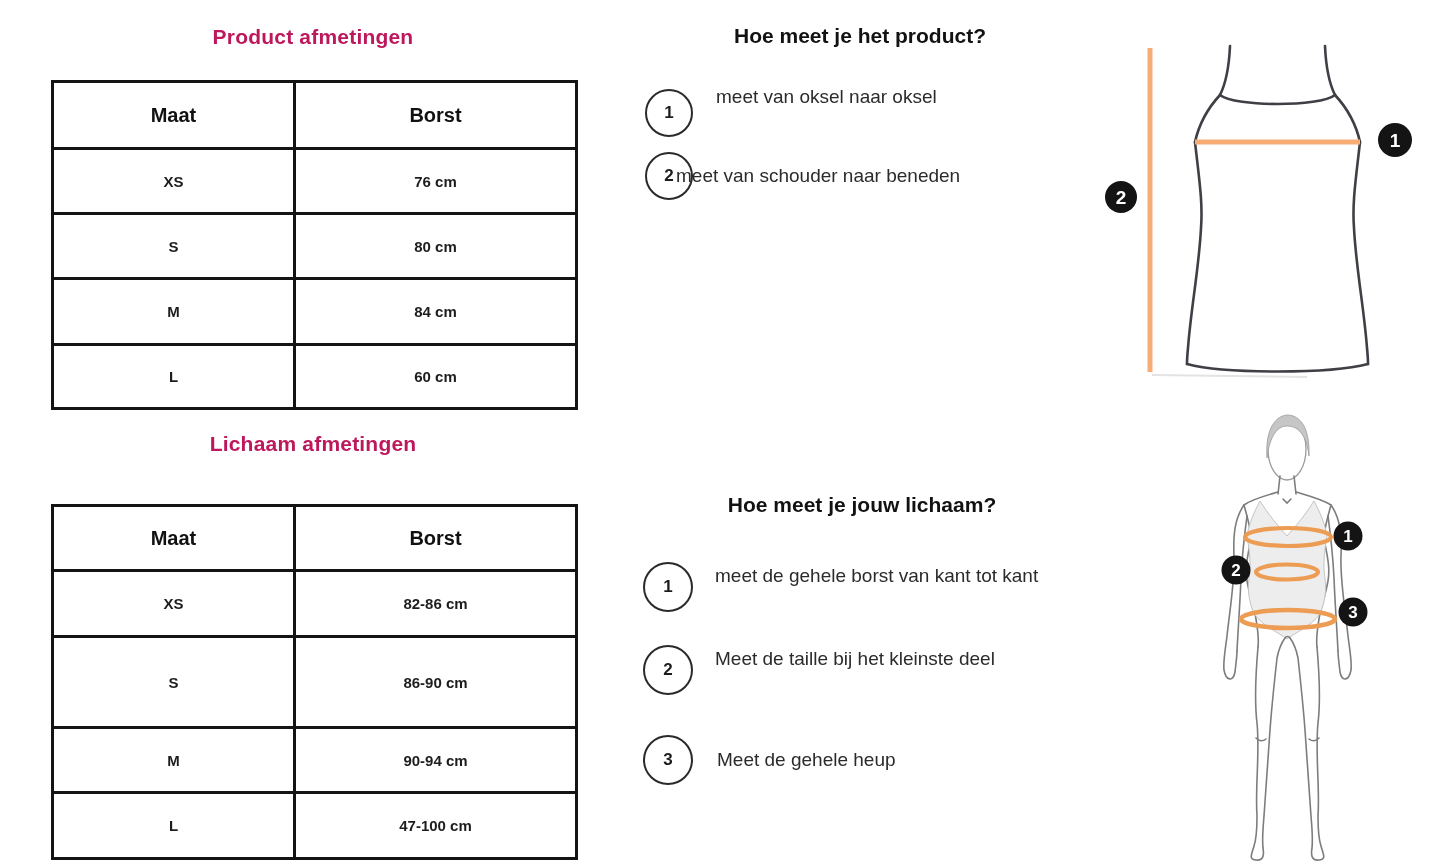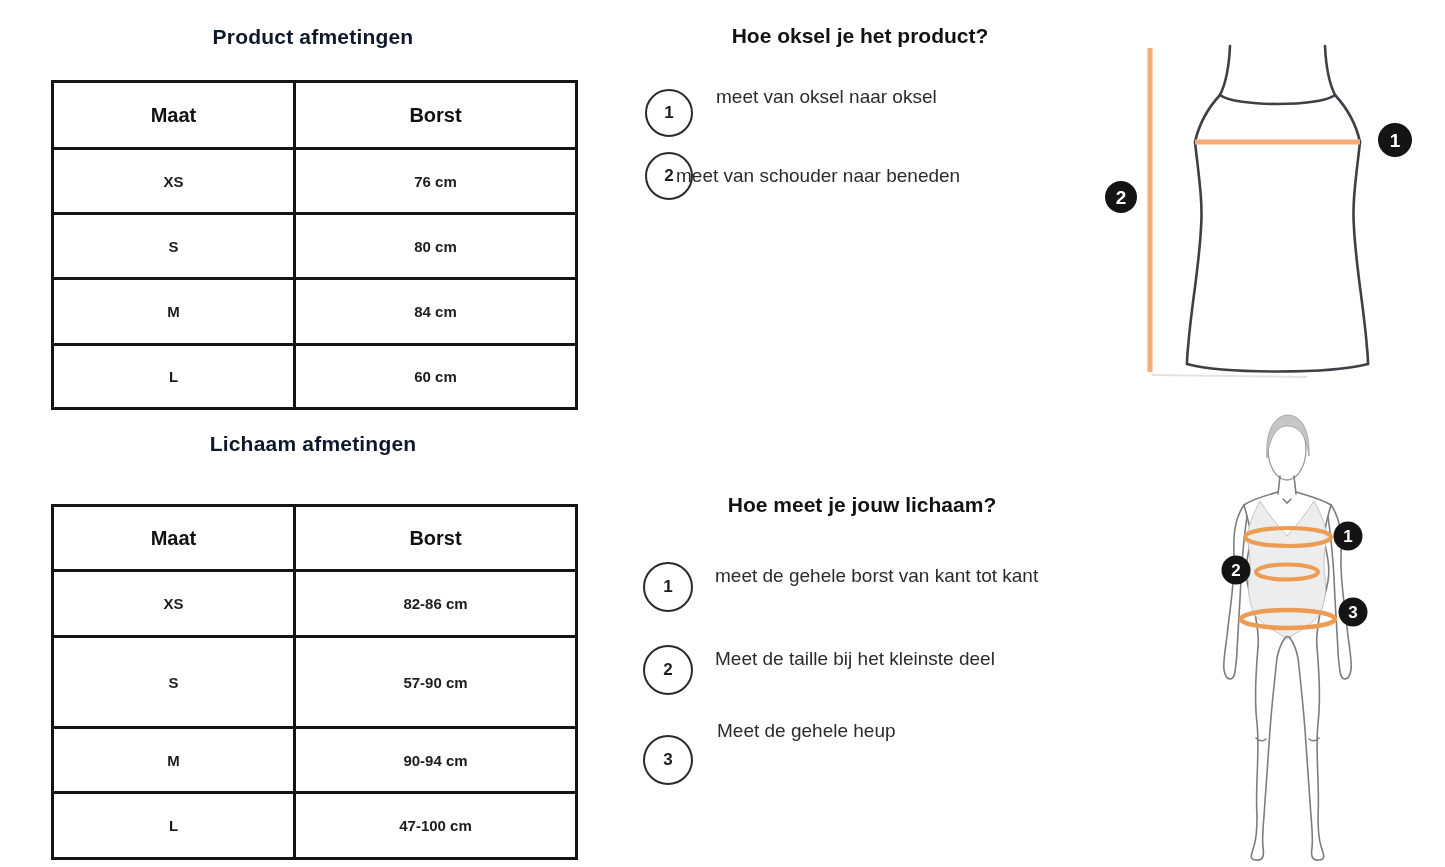--- a/index.html
+++ b/index.html
@@ -1,21 +1,21 @@
 <!DOCTYPE html>
 <html><head>
 <meta charset="utf-8">
 <style>
   html,body{margin:0;padding:0;background:#fff;}
   .stage{
     position:relative;width:1445px;height:867px;background:#ffffff;
     font-family:"Liberation Sans",sans-serif;color:#1c1c1c;overflow:hidden;
   }
   .sec-title{
-    position:absolute;text-align:center;font-weight:700;font-size:21px;color:#0f172a;
+    position:absolute;text-align:center;font-weight:700;font-size:21px;color:#be185d;
     letter-spacing:.2px;
   }
   table.size-table{
     position:absolute;border-collapse:collapse;table-layout:fixed;background:#fff;margin-top:12px;
   }
   table.size-table th,table.size-table td{
     border:3px solid #141414;text-align:center;vertical-align:middle;padding:0;
   }
   table.size-table th{font-weight:700;font-size:20px;color:#111;}
   table.size-table td{font-weight:700;font-size:15px;color:#1d1d1d;}
@@ -84,34 +84,34 @@
         <tr style="height:65px">
       <th>Maat</th>
       <th>Borst</th>
     </tr>
     <tr style="height:66px">
       <td>XS</td>
       <td>82-86 cm</td>
     </tr>
     <tr style="height:91px">
       <td>S</td>
-      <td>57-90 cm</td>
+      <td>86-90 cm</td>
     </tr>
     <tr style="height:65px">
       <td>M</td>
       <td>90-94 cm</td>
     </tr>
     <tr style="height:66px">
       <td>L</td>
       <td>47-100 cm</td>
     </tr>
   </tbody>
     </table>
 
-  <div class="guide-title" style="left:630px;top:24px;width:460px;text-align:center;">Hoe oksel je het product?</div>
+  <div class="guide-title" style="left:630px;top:24px;width:460px;text-align:center;">Hoe meet je het product?</div>
 
   <div class="step-circle c48" style="left:645px;top:89px;">
     <span>1</span>
   </div>
   <div class="step-text" style="left:716px;top:86px;">meet van oksel naar oksel</div>
 
   <div class="step-circle c48" style="left:645px;top:152px;">
     <span>2</span>
   </div>
   <div class="step-text" style="left:676px;top:165px;">meet van schouder naar beneden</div>
@@ -150,21 +150,21 @@
   <div class="step-text" style="left:715px;top:565px;">meet de gehele borst van kant tot kant</div>
 
   <div class="step-circle c50" style="left:643px;top:645px;">
     <span>2</span>
   </div>
   <div class="step-text" style="left:715px;top:648px;">Meet de taille bij het kleinste deel</div>
 
   <div class="step-circle c50" style="left:643px;top:735px;">
     <span>3</span>
   </div>
-  <div class="step-text" style="left:717px;top:720px;">Meet de gehele heup</div>
+  <div class="step-text" style="left:717px;top:749px;">Meet de gehele heup</div>
 
   <svg class="illus" style="left:1180px;top:408px;" width="235" height="455" viewBox="0 0 235 455">
 
     <ellipse cx="107" cy="41" rx="19" ry="31" fill="#ffffff" stroke="#9b9b9b" stroke-width="1.3"></ellipse>
 
     <path d="M87,50 C85,20 96,8 107,7 C121,7 130,21 129,48 C127,30 120,18 107,18 C95,18 89,33 87,50 Z" fill="#c6c6c6" stroke="#9a9a9a" stroke-width="0.8"></path>
 
     <path class="outline" d="M100,68 L98,86"></path>
     <path class="outline" d="M114,68 L116,86"></path>
     <path class="outline" d="M103,91 L107,95 L111,91"></path>

